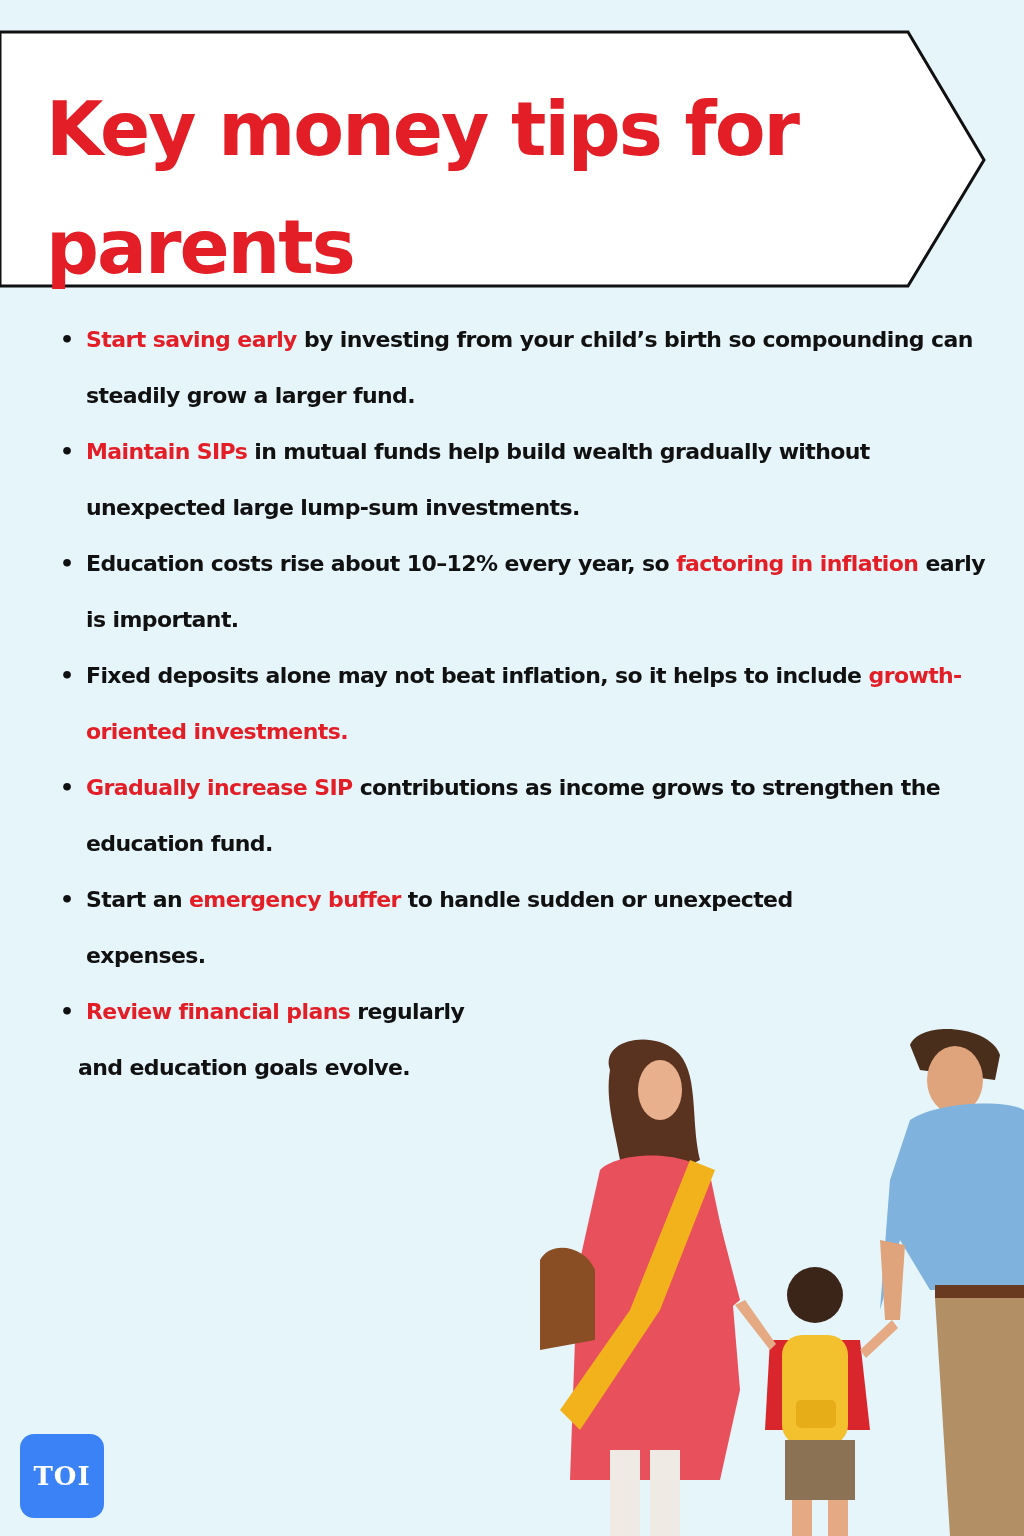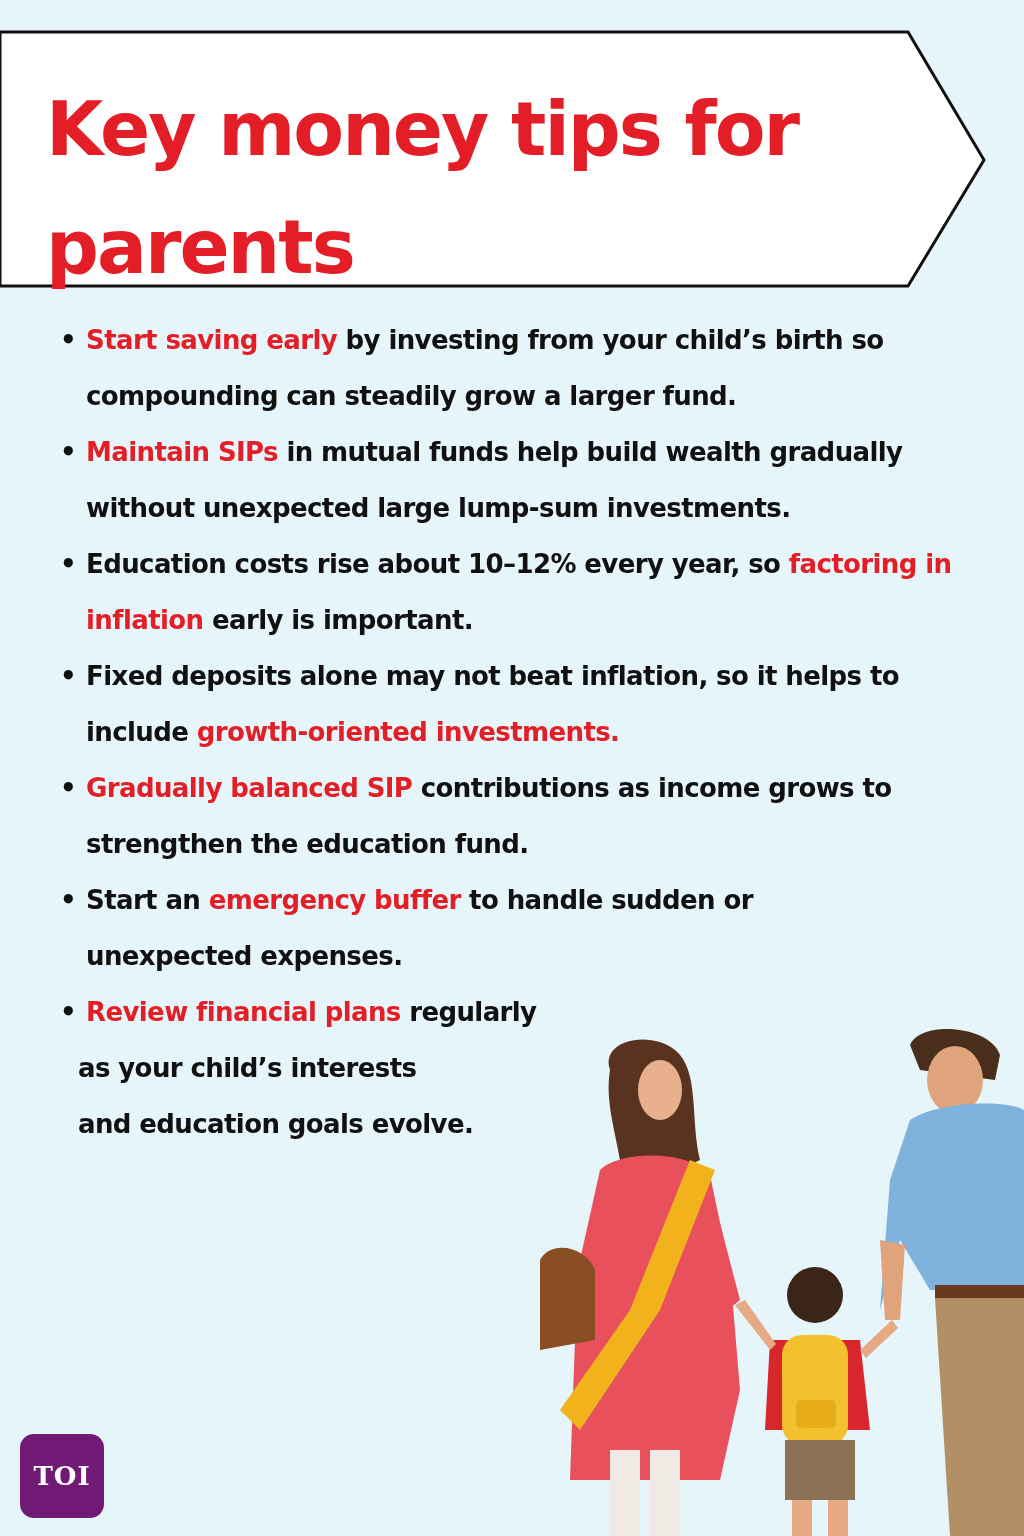--- a/index.html
+++ b/index.html
@@ -18,58 +18,58 @@
     position: absolute; left: 46px; top: 40px; width: 880px;
     font-family: "DejaVu Sans", sans-serif; font-weight: bold;
     color: #e31e26; font-size: 74px; line-height: 118px; letter-spacing: -2px;
   }
   .tips {
     position: absolute; left: 60px; top: 312px; width: 930px;
     list-style: none;
   }
   .tip {
     position: relative; padding-left: 26px;
-    font-weight: bold; font-size: 26px; line-height: 56px;
+    font-weight: bold; font-size: 22px; line-height: 56px;
     letter-spacing: -0.6px; color: #111;
   }
   .tip::before {
     content: "\2022"; position: absolute; left: 0; top: 0; color: #111;
   }
   .hl { color: #e31e26; }
   .tip-last { width: 520px; }
   .tip-last .cont { display: block; margin-left: -8px; }
   .family {
     position: absolute; left: 540px; top: 1010px; width: 484px; height: 526px;
   }
   .logo {
     position: absolute; left: 20px; top: 1434px; width: 84px; height: 84px;
-    background: #701a75; border-radius: 14px;
+    background: #3b82f6; border-radius: 14px;
     display: flex; align-items: center; justify-content: center;
     color: #fff; font-family: "DejaVu Serif", serif; font-weight: bold;
     font-size: 26px; letter-spacing: 1px;
   }
 </style>
 </head>
 <body>
 
 <div class="banner">
   <svg width="990" height="258" viewBox="0 0 990 258">
     <polygon points="0,2 908,2 984,130 908,256 0,256" fill="#ffffff" stroke="#111" stroke-width="3"></polygon>
   </svg>
   <h1 class="banner-title">Key money tips for parents</h1>
 </div>
 
 <ul class="tips">
   <li class="tip"><span class="hl">Start saving early</span><span> by investing from your child’s birth so compounding can steadily grow a larger fund.</span></li>
   <li class="tip"><span class="hl">Maintain SIPs</span><span> in mutual funds help build wealth gradually without unexpected large lump-sum investments.</span></li>
   <li class="tip"><span>Education costs rise about 10–12% every year, so </span><span class="hl">factoring in inflation</span><span> early is important.</span></li>
   <li class="tip"><span>Fixed deposits alone may not beat inflation, so it helps to include </span><span class="hl">growth-oriented investments.</span></li>
-  <li class="tip"><span class="hl">Gradually balanced SIP</span><span> contributions as income grows to strengthen the education fund.</span></li>
+  <li class="tip"><span class="hl">Gradually increase SIP</span><span> contributions as income grows to strengthen the education fund.</span></li>
   <li class="tip" style="width:760px"><span>Start an </span><span class="hl">emergency buffer</span><span> to handle sudden or unexpected expenses.</span></li>
-  <li class="tip tip-last"><span class="hl">Review financial plans</span><span> regularly</span><span class="cont">as your child’s interests</span><span class="cont">and education goals evolve.</span></li>
+  <li class="tip tip-last"><span class="hl">Review financial plans</span><span> regularly</span><span class="cont">and education goals evolve.</span></li>
 </ul>
 
 <div class="family">
   <svg width="484" height="526" viewBox="0 0 484 526">
 
     <g>
       <path d="M70,60 C60,30 110,20 135,40 C160,60 150,110 160,150 L120,170 L80,150 C75,120 65,90 70,60 Z" fill="#5a3320"></path>
       <ellipse cx="120" cy="80" rx="22" ry="30" fill="#e9b08d"></ellipse>
       <path d="M60,160 C80,140 150,140 170,165 L190,260 L200,380 L180,470 L30,470 L35,330 L40,250 Z" fill="#e8505c"></path>
       <path d="M150,150 L175,160 L120,300 L40,420 L20,400 L90,300 Z" fill="#f2b21c"></path>

